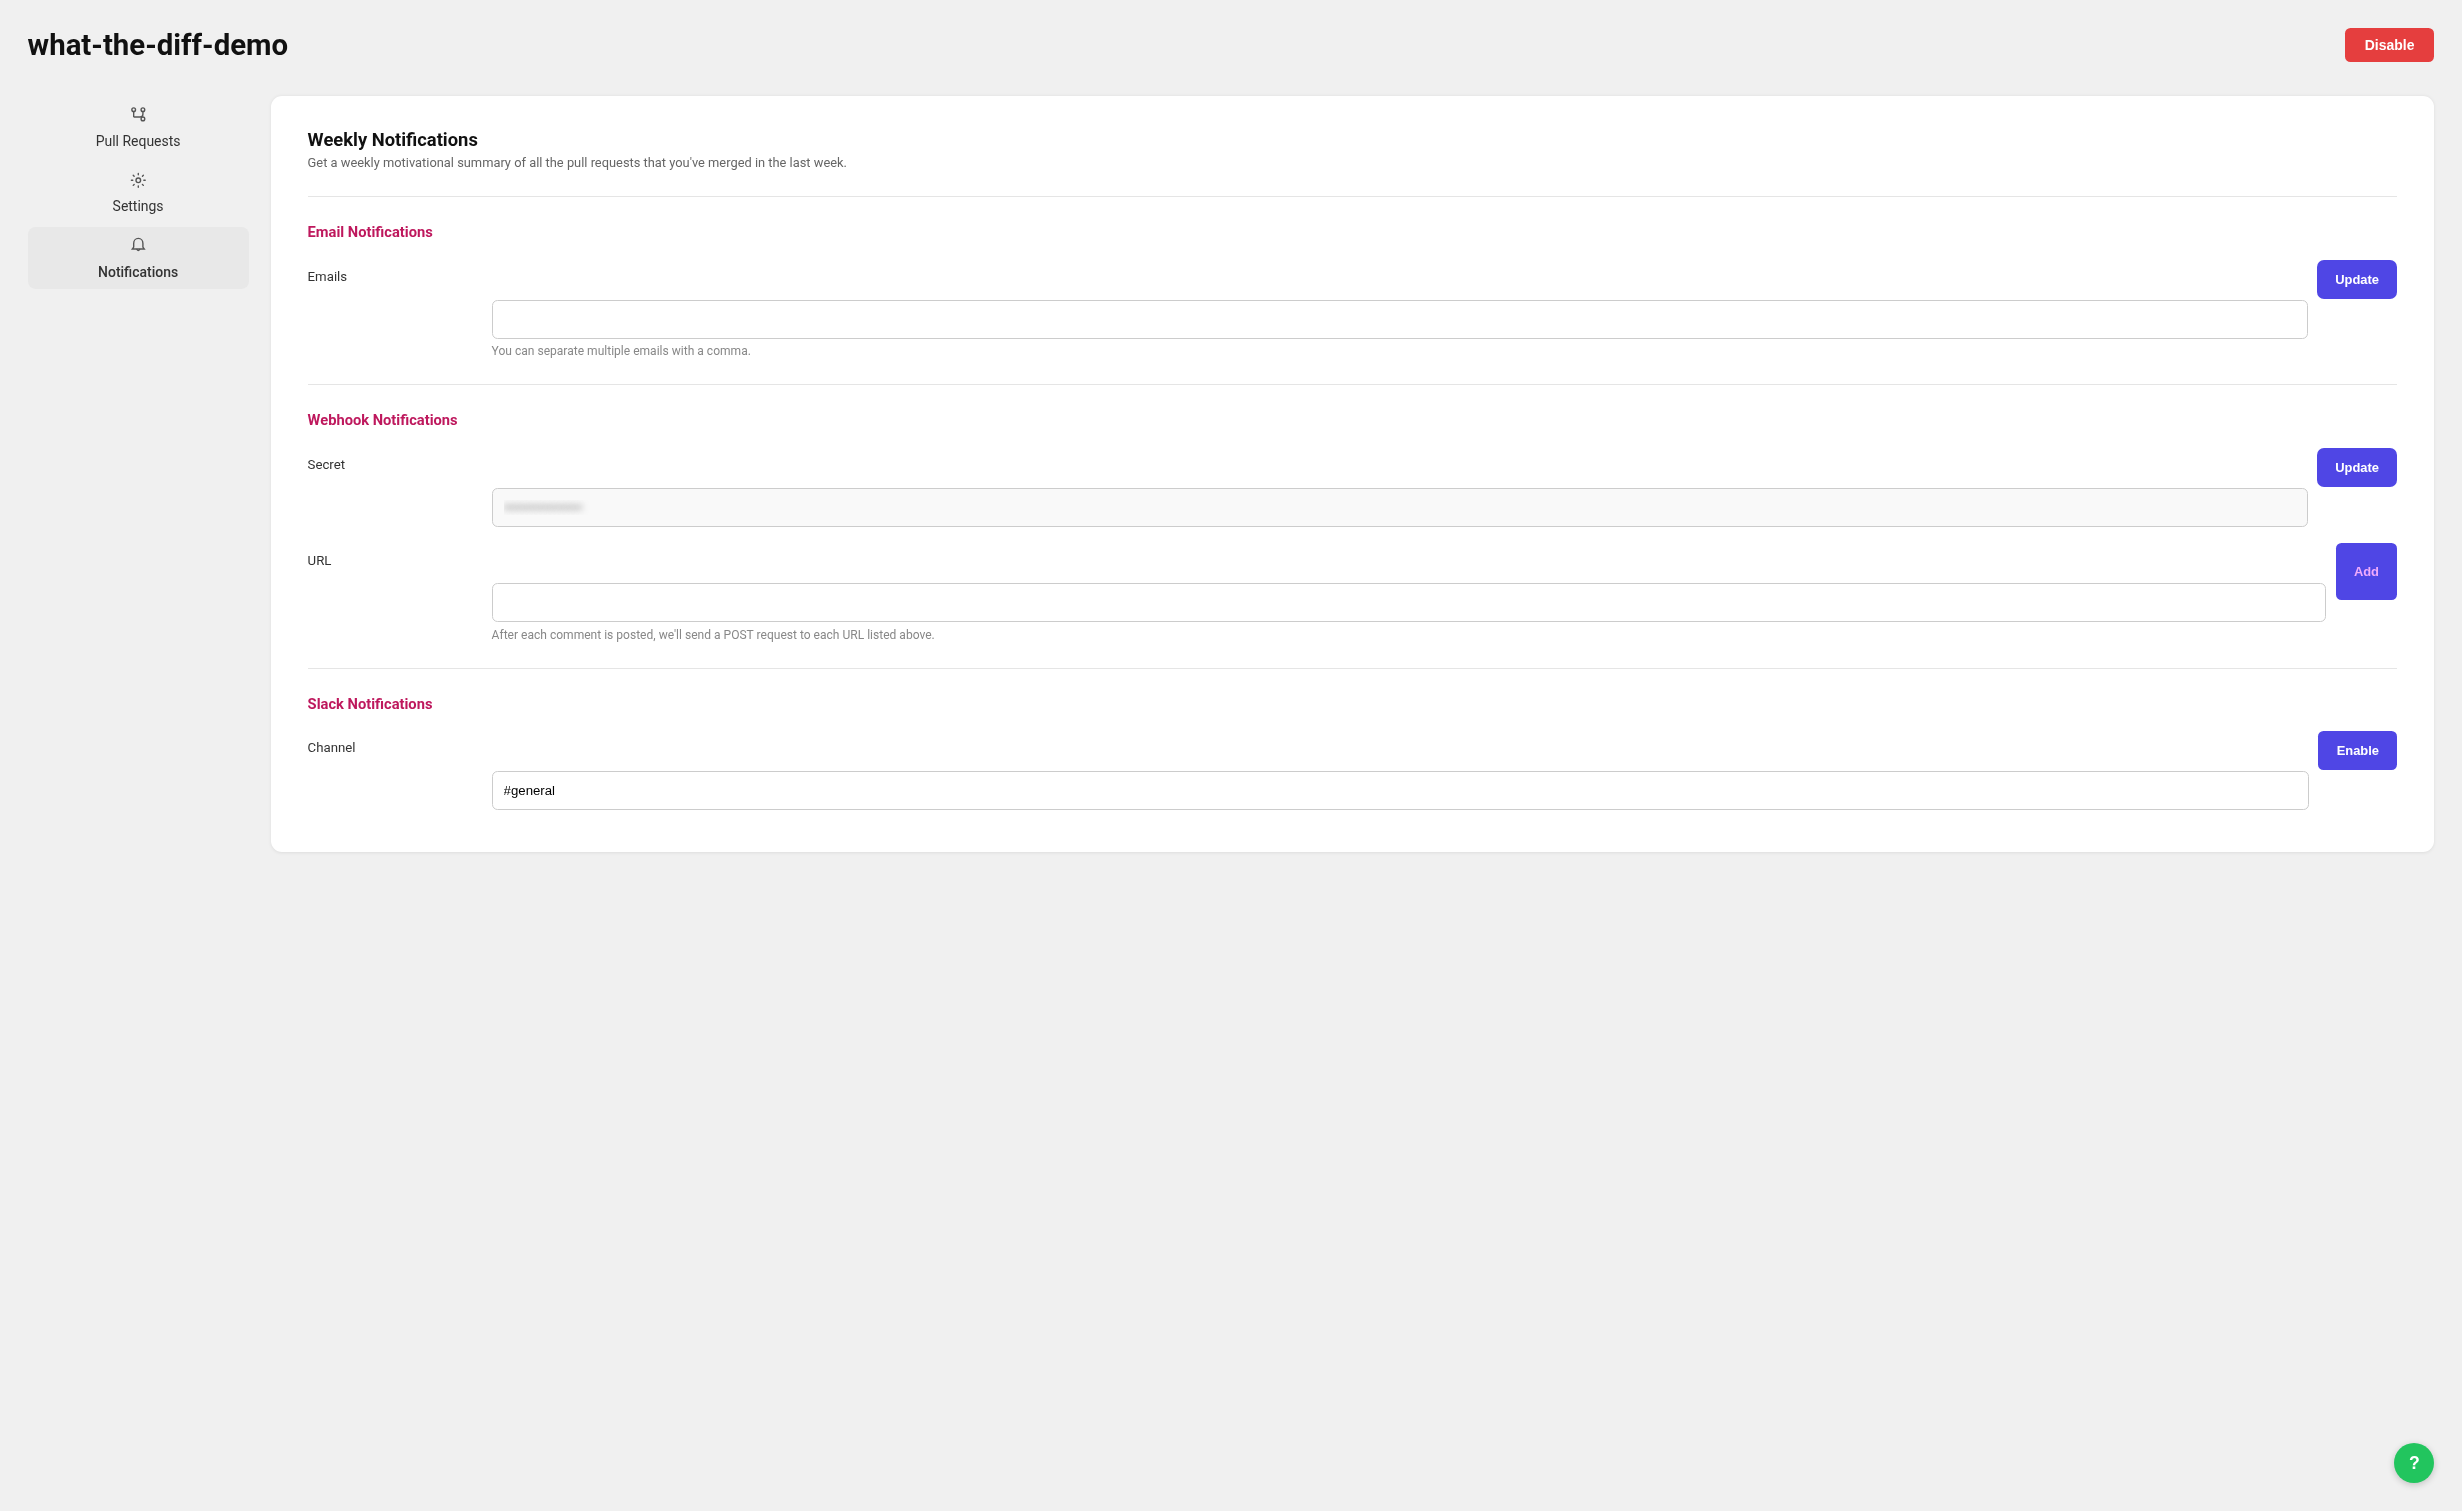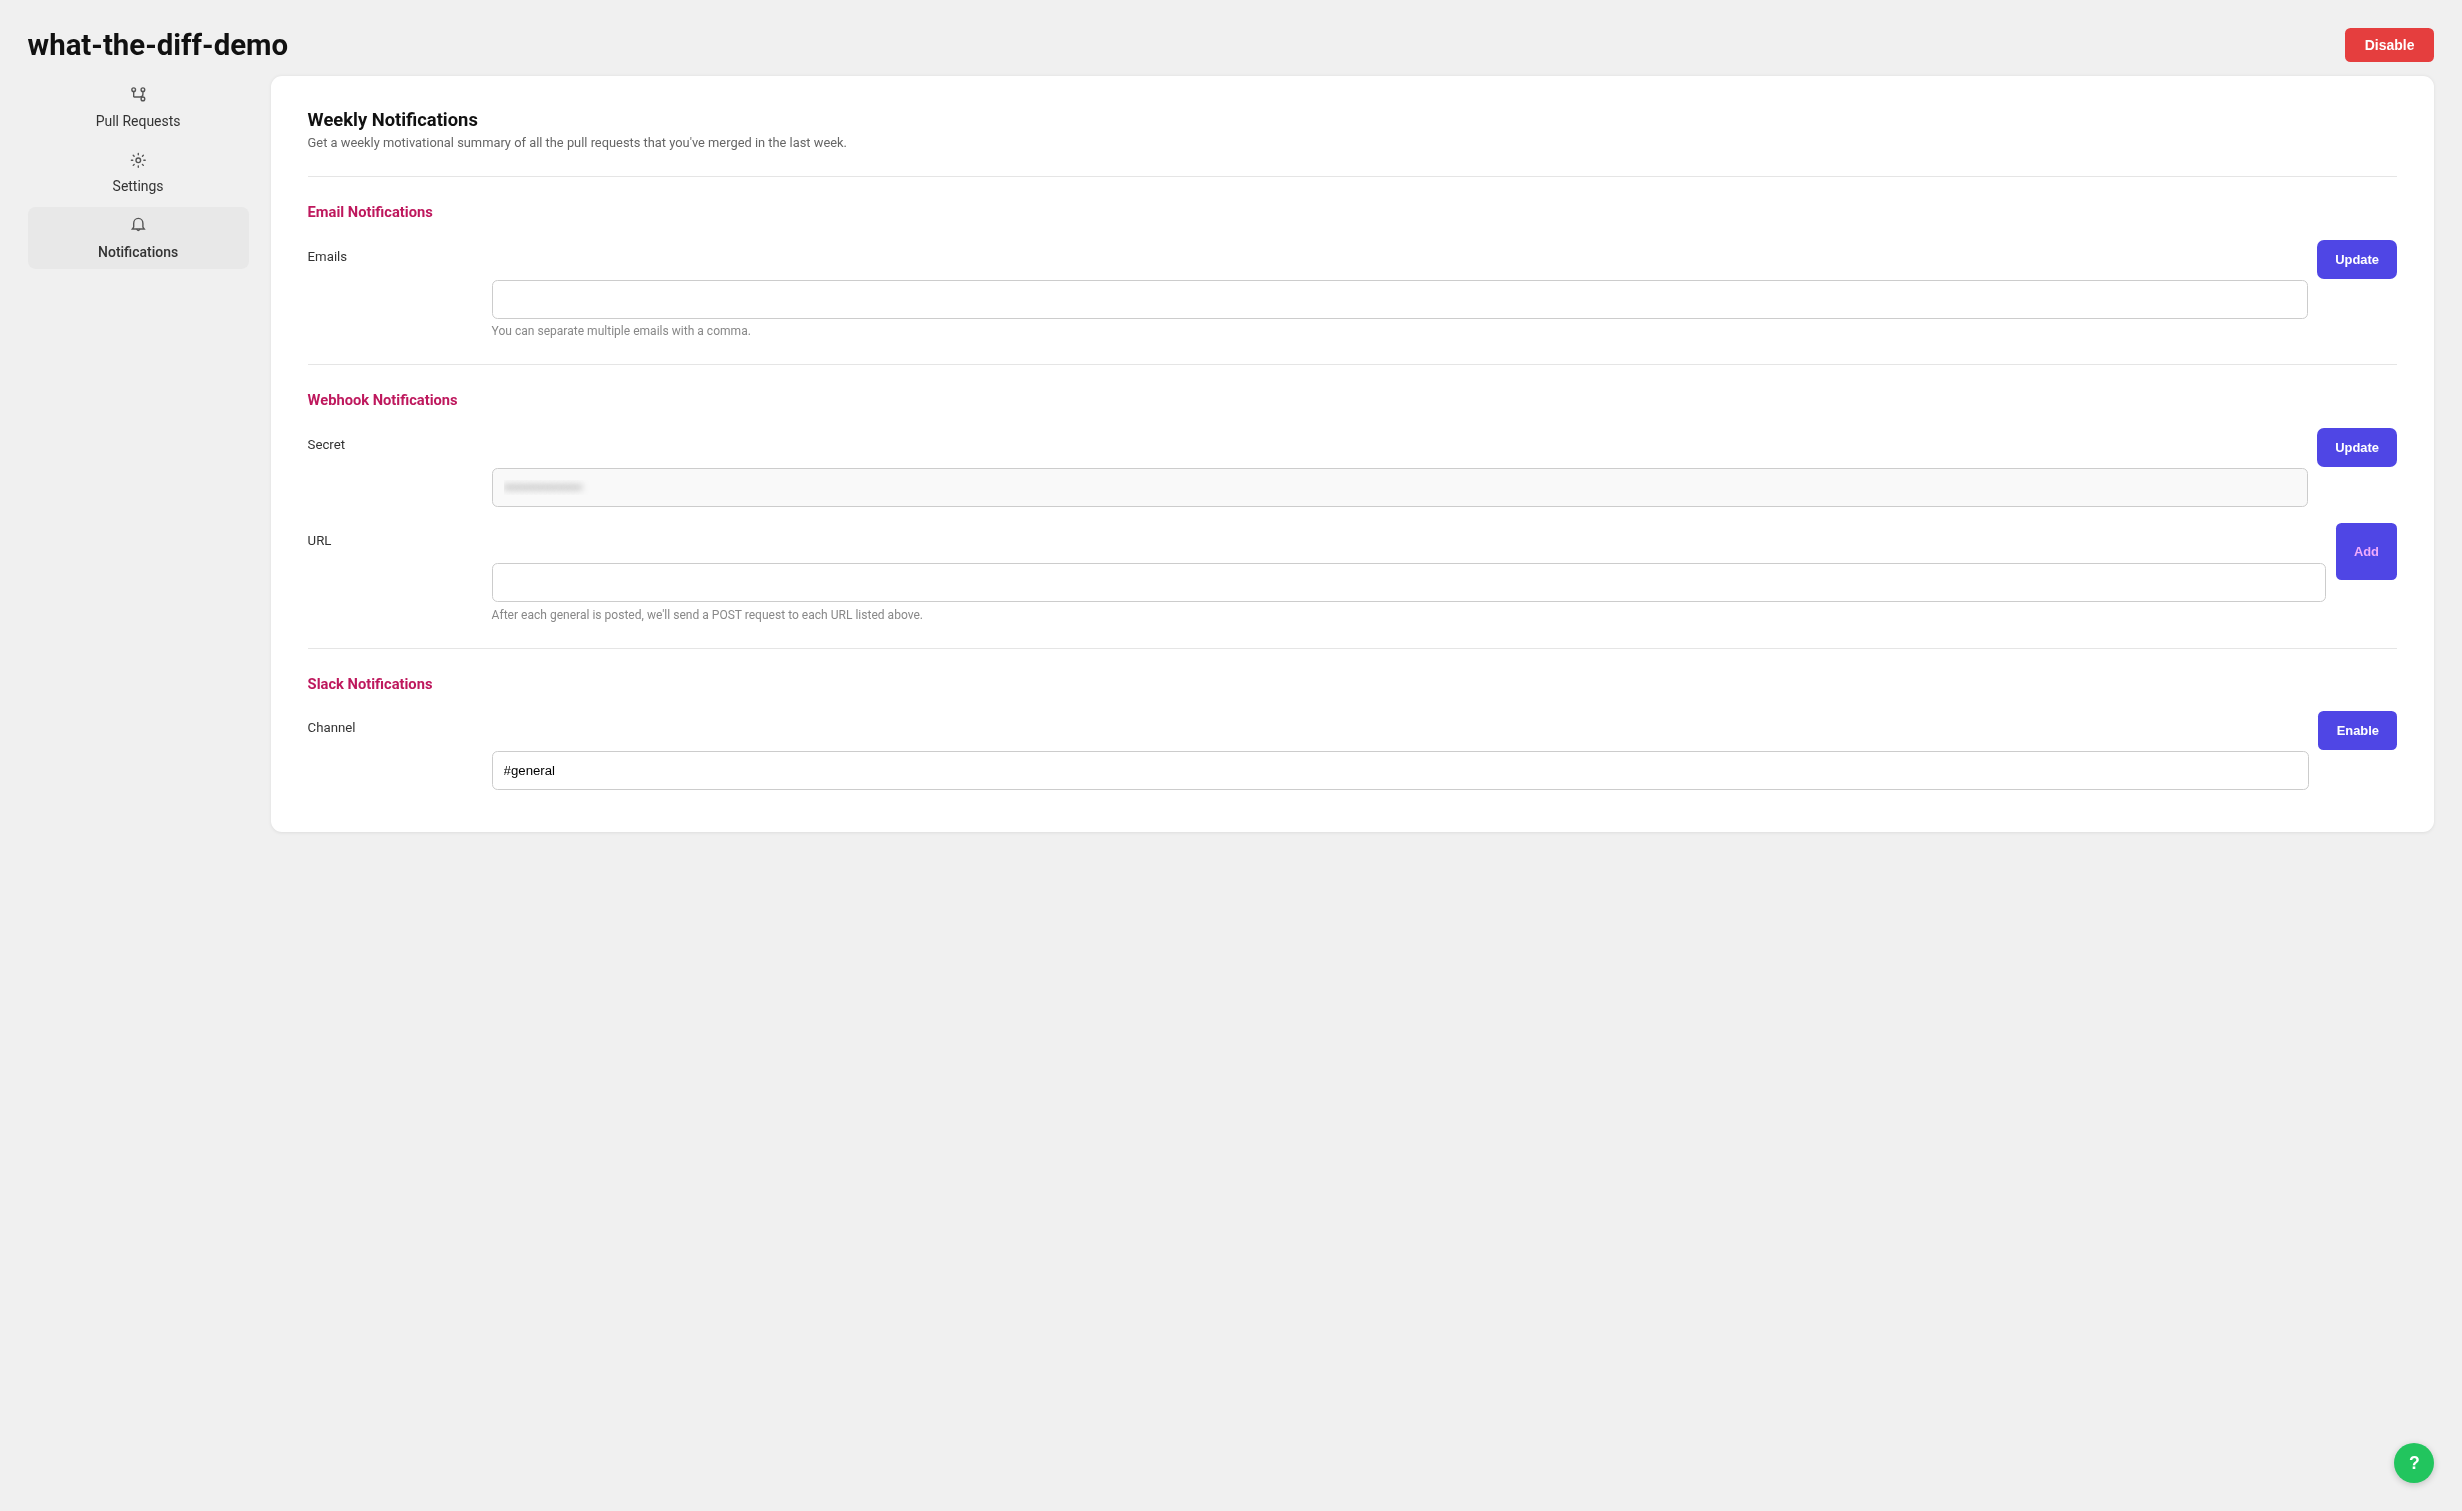--- a/index.html
+++ b/index.html
@@ -6,21 +6,21 @@
     body {
       font-family: -apple-system, BlinkMacSystemFont, 'Segoe UI', Roboto, sans-serif;
       background: #f0f0f0;
       min-height: 100vh;
       padding: 27.6px;
     }
     .page-header {
       display: flex;
       justify-content: space-between;
       align-items: center;
-      margin-bottom: 14px;
+      margin-bottom: 34px;
     }
     .page-title {
       font-size: 2rem;
       font-weight: 700;
       color: #111;
     }
     .disable-btn {
       background: #e53e3e;
       color: white;
       border: none;
@@ -268,21 +268,21 @@
           </div>
         </div>
       </div>
       <div class="form-row" style="margin-top: 16.6px;">
         <div class="form-label">URL</div>
         <div class="form-control-group">
           <div class="input-row">
             <input type="url" class="form-input" placeholder="" style="">
             <button class="btn-add">Add</button>
           </div>
-          <p class="form-hint">After each general is posted, we'll send a POST request to each URL listed above.</p>
+          <p class="form-hint">After each comment is posted, we'll send a POST request to each URL listed above.</p>
         </div>
       </div>
     </div>
 
     <hr class="divider">
 
     <div>
       <h3 class="subsection-title">Slack Notifications</h3>
       <div class="form-row">
         <div class="form-label">Channel</div>

